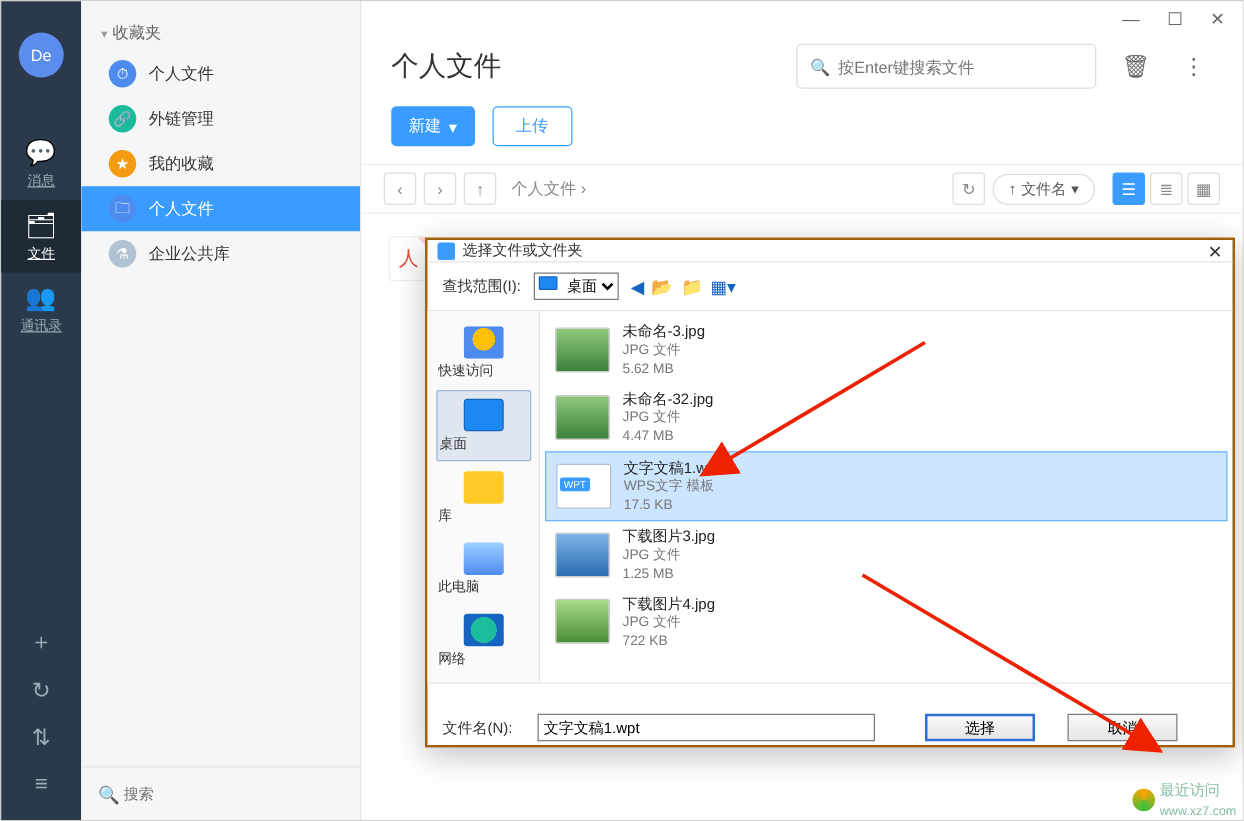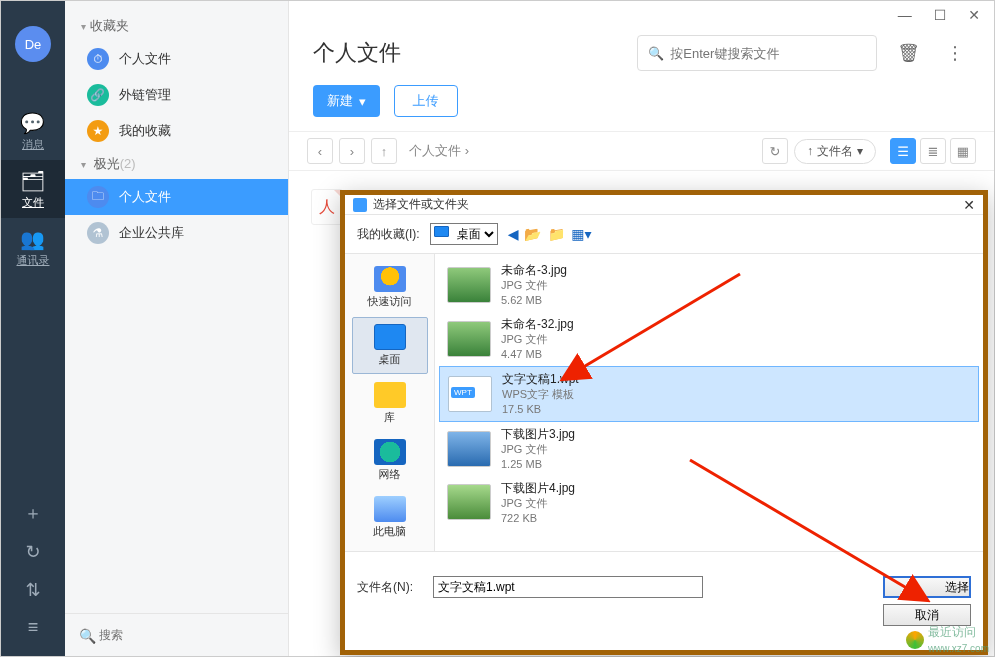--- a/index.html
+++ b/index.html
@@ -47,57 +47,57 @@
 .bc { color: #888; padding: 0 6px; }
 .nav-spacer { flex: 1; }
 .sort-btn { border: 1px solid #ddd; border-radius: 14px; padding: 3px 12px; font-size: 12px; color: #555; cursor: pointer; display: flex; align-items: center; gap: 4px; }
 .view-group { display: flex; gap: 4px; margin-left: 8px; }
 .view-btn { width: 26px; height: 26px; border: 1px solid #ddd; border-radius: 3px; display: flex; align-items: center; justify-content: center; cursor: pointer; color: #888; }
 .view-btn.active { background: #3b9cff; color: #fff; border-color: #3b9cff; }
 .filelist { padding: 10px 18px; }
 .file-row { display: flex; align-items: center; gap: 14px; padding: 8px 4px; }
 .pdf-ic { width: 32px; height: 36px; background: #fff; border: 1px solid #eee; border-radius: 3px; display: flex; align-items: center; justify-content: center; color: #e74c3c; font-size: 16px; position: relative; }
 .pdf-ic::after { content:""; position:absolute; top:0; right:0; border-left:8px solid transparent; border-top:8px solid #f7d7d2; }
-.dialog { position: absolute; left: 340px; top: 190px; width: 648px; height: 465px; background: #fff; border: 5px solid #a16207; box-shadow: 0 6px 24px rgba(0,0,0,.25); display: flex; flex-direction: column; }
+.dialog { position: absolute; left: 340px; top: 190px; width: 648px; height: 408px; background: #fff; border: 2px solid #a16207; box-shadow: 0 6px 24px rgba(0,0,0,.25); display: flex; flex-direction: column; }
 .dlg-titlebar { height: 28px; display: flex; align-items: center; padding: 0 8px; border-bottom: 1px solid #e5e5e5; font-size: 12px; }
 .dlg-titlebar .dlg-ic { width: 14px; height: 14px; background: #3b9cff; border-radius: 2px; margin-right: 6px; }
 .dlg-close { margin-left: auto; cursor: pointer; font-size: 14px; }
 .dlg-lookin { display: flex; align-items: center; padding: 8px 12px; gap: 10px; font-size: 12px; }
 .dlg-lookin label { white-space: nowrap; }
 .dlg-lookin select { flex: 0 0 256px; height: 22px; font-size: 12px; border: 1px solid #7a7a7a; padding-left: 22px; background: linear-gradient(#fff,#fff); }
 .sel-wrap { position: relative; }
 .sel-wrap .desk-ic { position: absolute; left: 4px; top: 3px; width: 15px; height: 11px; background: #1e88f2; border: 1px solid #1565c0; border-radius: 1px; }
 .dlg-toolicons { display: flex; gap: 6px; font-size: 14px; }
 .dlg-toolicons span { cursor: pointer; }
 .dlg-body { flex: 1; display: flex; border-top: 1px solid #e5e5e5; }
 .dlg-places { width: 90px; background: #fafafa; border-right: 1px solid #e5e5e5; display: flex; flex-direction: column; align-items: center; padding: 6px 0; gap: 2px; }
-.place { width: 76px; padding: 6px 2px; text-align: center; font-size: 11px; cursor: pointer; border-radius: 2px; }
+.place { width: 76px; padding: 6px 2px; font-size: 11px; cursor: pointer; border-radius: 2px; }
 .place.selected { background: #e0e7f0; border: 1px solid #9bb7d6; }
 .place .pic { width: 32px; height: 26px; margin: 0 auto 2px; border-radius: 3px; }
 .pic-star { background: radial-gradient(circle at 50% 40%, #ffc107 0 40%, transparent 41%), #4d8bef; }
 .pic-desk { background: #1e88f2; border: 1px solid #1565c0; }
 .pic-lib { background: #ffca28; }
 .pic-pc { background: linear-gradient(#9ecfff,#4d8bef); }
 .pic-net { background: radial-gradient(circle, #1abc9c 0 50%, #1565c0 51%); }
 .dlg-files { flex: 1; overflow-y: auto; padding: 4px 4px; }
 .df-row { display: flex; align-items: center; gap: 10px; padding: 4px 8px; cursor: pointer; }
 .df-row.sel { background: #cde6ff; border: 1px solid #6fb6ff; }
 .thumb { width: 44px; height: 36px; background: linear-gradient(#8fc97b,#3a823a); border: 1px solid #ccc; border-radius: 2px; flex-shrink: 0; }
 .thumb.wpt { background: #fff; border: 1px solid #b1c3d3; position: relative; }
 .thumb.wpt::after { content:"WPT"; position: absolute; left: 2px; top: 10px; font-size: 8px; background: #3b9cff; color:#fff; padding: 1px 3px; border-radius: 2px; }
 .df-meta { display: flex; flex-direction: column; font-size: 12px; line-height: 1.35; }
 .df-meta .fname { color: #222; }
 .df-meta .ftype, .df-meta .fsize { color: #777; font-size: 11px; }
-.dlg-footer { border-top: 1px solid #e5e5e5; padding: 24px 12px; display: flex; flex-direction: column; gap: 6px; font-size: 12px; }
+.dlg-footer { border-top: 1px solid #e5e5e5; padding: 24px 12px; display: flex; flex-direction: row; gap: 6px; font-size: 12px; }
 .ff-row { display: flex; align-items: center; gap: 20px; }
 .ff-row label { flex-shrink: 0; }
 .ff-row .combo { flex: 0 0 270px; height: 22px; border: 1px solid #7a7a7a; font-size: 12px; padding: 0 4px; }
 .ff-row .gap { flex: 1; }
 .winbtn { width: 88px; height: 22px; border: 1px solid #7a7a7a; background: linear-gradient(#f8f8f8,#e6e6e6); font-size: 12px; cursor: pointer; }
-.winbtn.primary { border: 2px solid #2e6fd6; text-align: right; }
+.winbtn.primary { border: 2px solid #2e6fd6; }
 .arrow { position: absolute; pointer-events: none; }
 .arrow svg { overflow: visible; }
 .watermark { position: absolute; right: 6px; bottom: 2px; font-size: 12px; color: rgba(80,160,120,.7); display:flex; align-items:center; gap:4px; }
 .watermark .wml { width:18px; height:18px; border-radius:50%; background: conic-gradient(#ffa500, #3bbf3b, #ffa500); }
 </style>
 </head>
 <body>
 
 <div class="app">
   <div class="rail">
@@ -130,23 +130,20 @@
         <span class="sicon s-blue">⏱</span>
         <span>个人文件</span>
       </div>
       <div class="side-item">
         <span class="sicon s-teal">🔗</span>
         <span>外链管理</span>
       </div>
       <div class="side-item">
         <span class="sicon s-orange">★</span>
         <span>我的收藏</span>
-      </div>
-      <div class="side-section-title">
-        <span>极光</span><span class="jg-count">(2)</span>
       </div>
       <div class="side-item active">
         <span class="sicon s-blue">🗀</span>
         <span>个人文件</span>
       </div>
       <div class="side-item">
         <span class="sicon s-light">⚗</span>
         <span>企业公共库</span>
       </div>
     </div>
@@ -204,41 +201,41 @@
   </div>
 </div>
 
 <div class="dialog">
   <div class="dlg-titlebar">
     <span class="dlg-ic"></span>
     <span>选择文件或文件夹</span>
     <span class="dlg-close">✕</span>
   </div>
   <div class="dlg-lookin">
-    <label>我的收藏(I):</label>
+    <label>查找范围(I):</label>
     <span class="sel-wrap">
       <span class="desk-ic"></span>
       <select>
         <option>桌面</option>
       </select>
     </span>
     <div class="dlg-toolicons">
       <span style="color:#1565c0">◀</span>
       <span style="color:#e8a33d">📂</span>
       <span style="color:#e8a33d">📁</span>
       <span style="color:#1565c0">▦▾</span>
     </div>
   </div>
   <div class="dlg-body">
     <div class="dlg-places">
       <div class="place"><div class="pic pic-star"></div><span>快速访问</span></div>
       <div class="place selected"><div class="pic pic-desk"></div><span>桌面</span></div>
       <div class="place"><div class="pic pic-lib"></div><span>库</span></div>
+      <div class="place"><div class="pic pic-pc"></div><span>此电脑</span></div>
       <div class="place"><div class="pic pic-net"></div><span>网络</span></div>
-      <div class="place"><div class="pic pic-pc"></div><span>此电脑</span></div>
     </div>
     <div class="dlg-files">
       <div class="df-row">
         <div class="thumb"></div>
         <div class="df-meta">
             <span class="fname">未命名-3.jpg</span>
             <span class="ftype">JPG 文件</span>
             <span class="fsize">5.62 MB</span>
           </div>
       </div>

